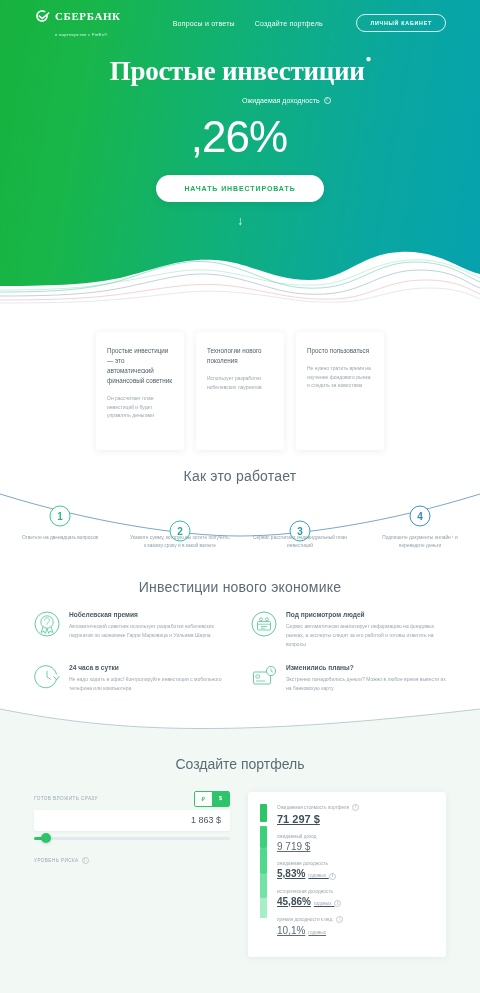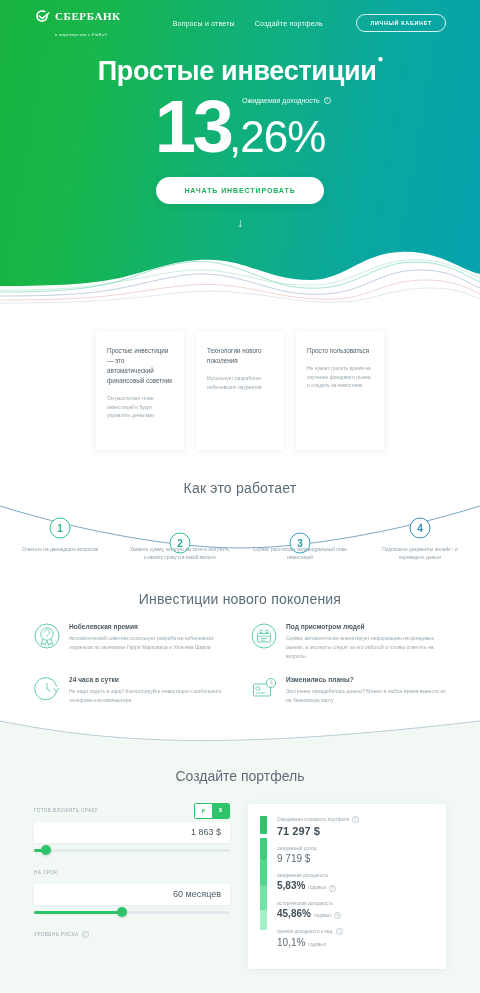--- a/index.html
+++ b/index.html
@@ -73,20 +73,21 @@
   }
 
   .hero-body { position: relative; z-index: 4; text-align: center; padding-top: 10px; }
   .hero-title {
     font-size: 27px;
     font-weight: 700;
     color: #fff;
     letter-spacing: -0.3px;
     position: relative;
     display: inline-block;
+    font-family: Liberation Serif, serif;
   }
   .hero-title sup {
     font-size: 10px;
     vertical-align: super;
     font-weight: 400;
     position: relative;
     top: -8px;
     left: 1px;
   }
 
@@ -178,21 +179,21 @@
     font-weight: 400;
     margin-bottom: 8px;
   }
   .card-text {
     font-size: 5px;
     line-height: 1.7;
     color: #9aa8b1;
   }
 
   
-  .how { position: relative; height: 105px; margin-top: 30px; }
+  .how { position: relative; height: 105px; margin-top: 18px; }
   .section-title {
     text-align: center;
     font-size: 14px;
     font-weight: 400;
     color: #5c6b75;
     letter-spacing: .2px;
   }
   .how-svg { position: absolute; left: 0; top: 20px; width: 480px; height: 60px; }
   .steps { position: absolute; left: 0; top: 66px; width: 480px; display: flex; }
   .step { flex: 1; text-align: center; padding: 0 10px; }
@@ -291,21 +292,21 @@
   }
   .bar-col { width: 7px; margin-left: 12px; flex: none; display: flex; flex-direction: column; }
   .bar-seg { width: 7px; border-radius: 1px; }
   .metrics { flex: 1; }
   .metric { margin-bottom: 9px; }
   .metric-label {
     font-size: 4.7px; color: #9aa8b1;
     display: flex; align-items: center; gap: 3px;
     margin-bottom: 2px;
   }
-  .metric-value { font-size: 10px; color: #3f5058; font-weight: 700; }
+  .metric-value { font-size: 10px; color: #3f5058; font-weight: 700; text-decoration: underline; }
   .metric-value.light { font-weight: 400; color: #5c6b75; }
   .metric-value.big { font-size: 11px; }
   .metric-value .suffix { font-size: 4.7px; color: #9aa8b1; font-weight: 400; margin-left: 3px; }
 </style>
 </head>
 <body>
 
 <div class="page">
 
   <section class="hero">
@@ -331,21 +332,20 @@
 
       <button class="account-btn">ЛИЧНЫЙ КАБИНЕТ</button>
     </nav>
 
     <div class="hero-body">
       <h1 class="hero-title">
         <span>Простые инвестиции</span><sup>●</sup>
       </h1>
 
       <div class="rate-wrap">
-        <span class="rate-big">13</span>
         <span class="rate-frac">,26%</span>
         <span class="rate-label">
           <span>Ожидаемая доходность</span>
           <span class="info-circle">i</span>
         </span>
       </div>
 
       <button class="hero-cta">НАЧАТЬ ИНВЕСТИРОВАТЬ</button>
       <div class="scroll-arrow">↓</div>
     </div>
@@ -402,21 +402,21 @@
       <div class="step">
         <div class="step-text">Сервис рассчитает индивидуальный план инвестиций</div>
       </div>
       <div class="step">
         <div class="step-text">Подпишите документы онлайн ¹ и переведите деньги</div>
       </div>
     </div>
   </section>
 
   <section class="newgen">
-    <h2 class="section-title">Инвестиции нового поколения</h2>
+    <h2 class="section-title">Инвестиции нового экономике</h2>
 
     <div class="features">
 
       <div class="feature">
         <span class="feature-icon">
           <svg viewBox="0 0 26 26" width="26" height="26">
             <circle cx="13" cy="13" r="12" fill="none" stroke="#4cc596" stroke-width=".9"></circle>
             <circle cx="13" cy="11" r="6.2" fill="none" stroke="#4cc596" stroke-width=".8"></circle>
             <path d="M9 15.5 L7.2 21.5 L10 20.2 L11.3 22.4 L13 17.5" fill="none" stroke="#4cc596" stroke-width=".8"></path>
             <path d="M17 15.5 L18.8 21.5 L16 20.2 L14.7 22.4 L13 17.5" fill="none" stroke="#4cc596" stroke-width=".8"></path>
@@ -503,30 +503,20 @@
             </span>
           </div>
           <div class="value-box">1 863 $</div>
           <div class="track">
             <div class="track-fill" style="width:6%"></div>
             <div class="knob" style="left:6%"></div>
           </div>
         </div>
 
 
-        <div class="slider-group">
-          <div class="slider-label-row">
-            <span class="slider-label">на срок</span>
-          </div>
-          <div class="value-box">60 месяцев</div>
-          <div class="track">
-            <div class="track-fill" style="width:45%"></div>
-            <div class="knob" style="left:45%"></div>
-          </div>
-        </div>
 
         <div class="slider-group">
           <div class="slider-label-row">
             <span class="slider-label">
               <span>уровень риска</span>
               <span class="info-circle dark">i</span>
             </span>
           </div>
 
         </div>

